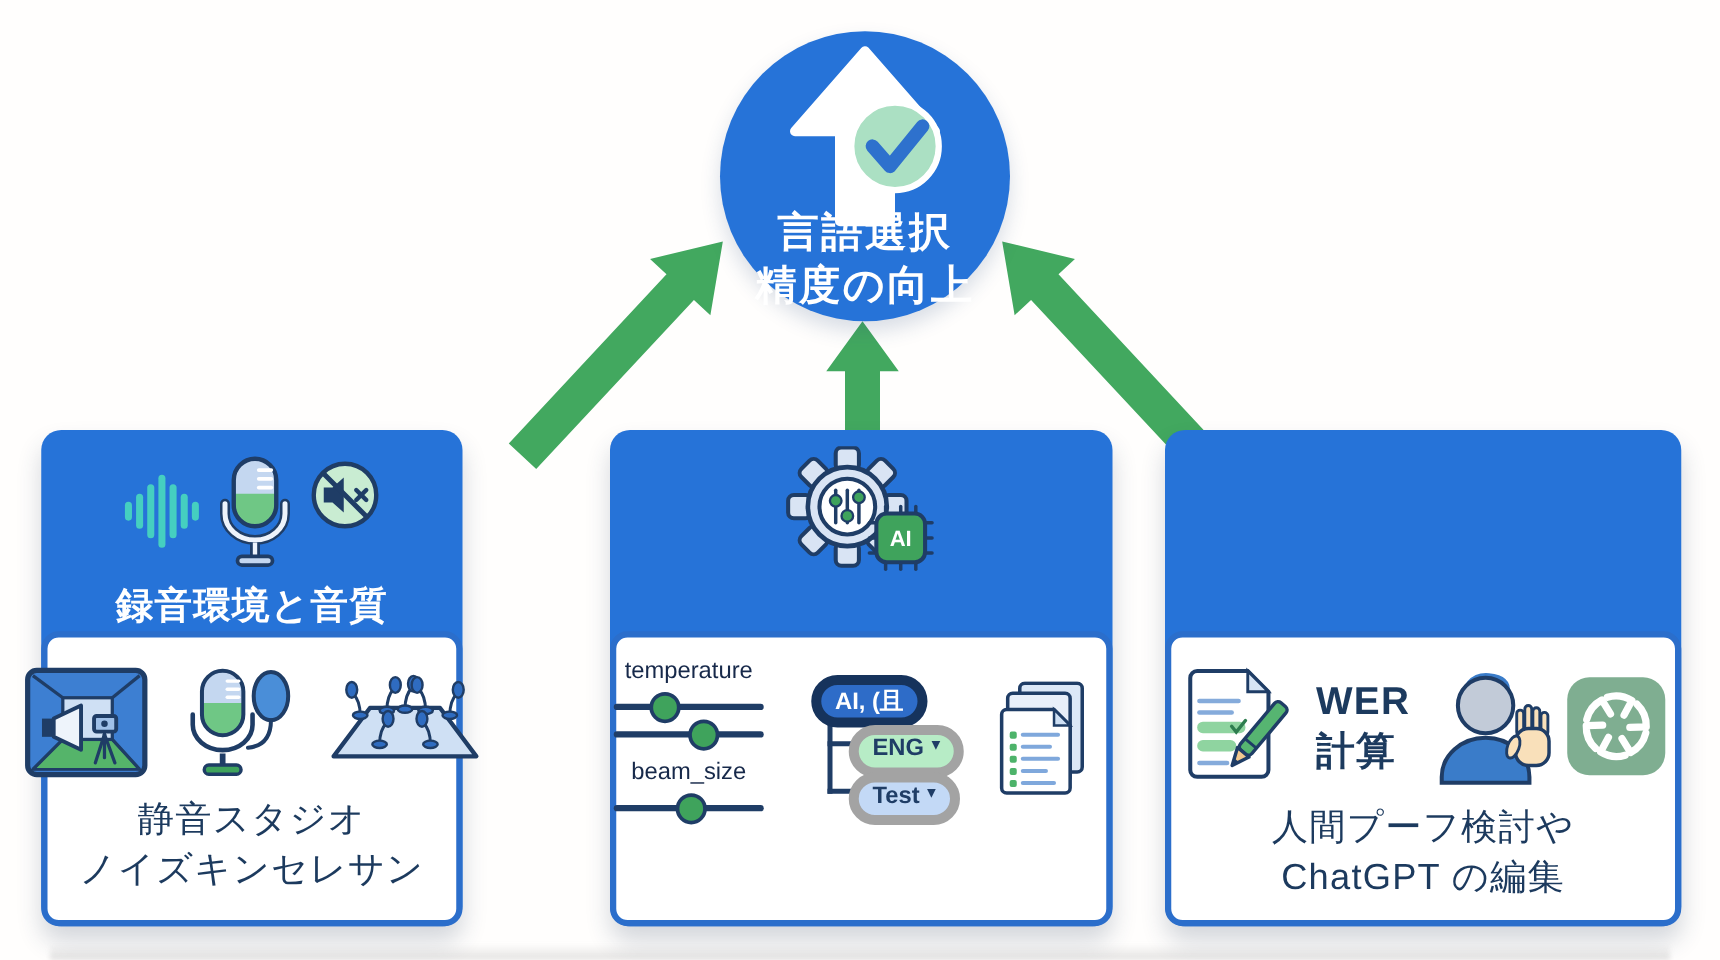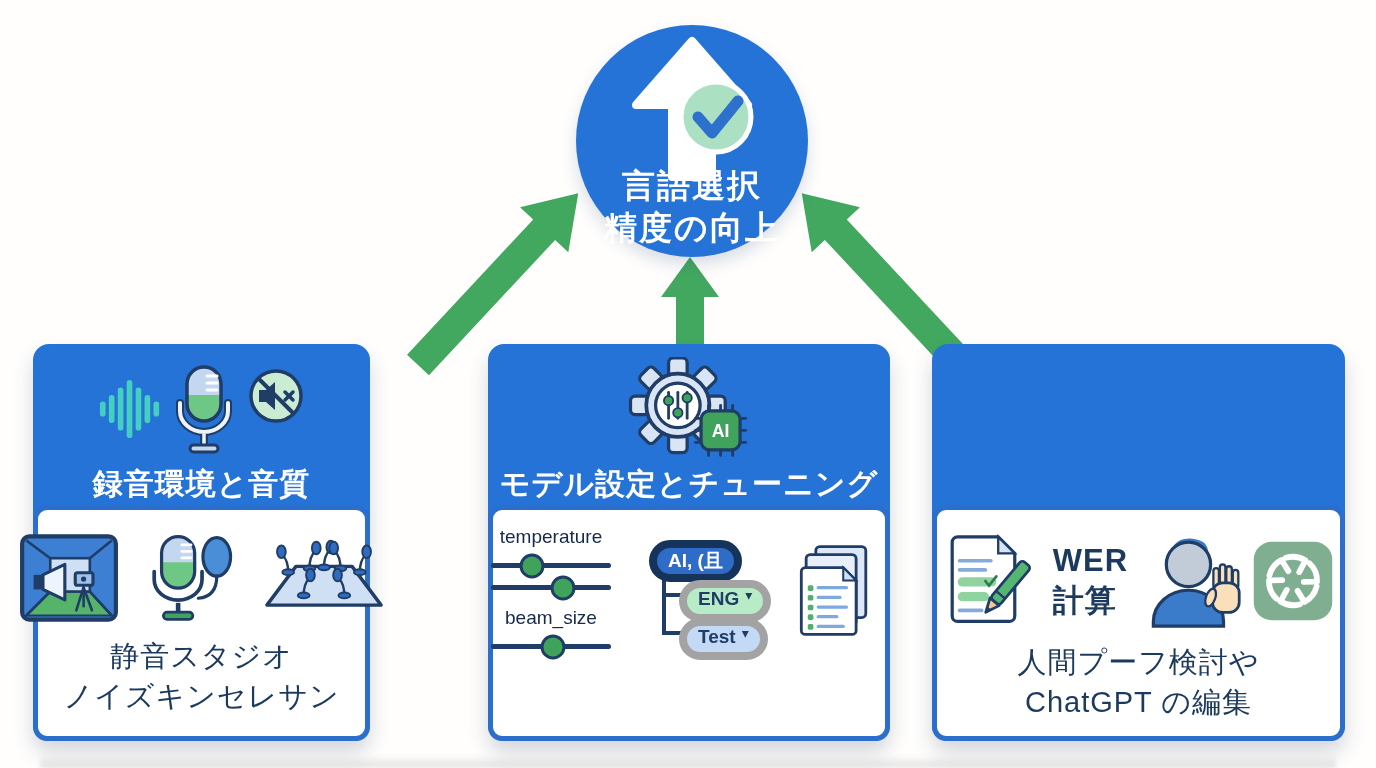--- a/index.html
+++ b/index.html
@@ -241,21 +241,20 @@
               <line x1="74" y1="79" x2="80" y2="79"></line>
               <line x1="74" y1="92" x2="80" y2="92"></line>
             <line x1="122" y1="66" x2="128" y2="66"></line>
               <line x1="122" y1="79" x2="128" y2="79"></line>
               <line x1="122" y1="92" x2="128" y2="92"></line>
           </g>
           <rect x="80" y="58" width="42" height="42" rx="9" fill="#3fa35c" stroke="#1f3d66" stroke-width="3.5"></rect>
           <text x="101" y="86" text-anchor="middle" font-size="19" font-weight="bold" fill="#ffffff">AI</text>
         </svg>
       </div>
-      <div class="card-title">モデル設定とチューニング</div>
     </div>
     <div class="panel">
       <div class="body-icons" style="gap:12px;">
         <div class="sliders">
           <div class="slabel">temperature</div>
           <div class="srow">
               <span class="knob" style="left:34%"></span>
             </div>
           <div class="srow">
               <span class="knob" style="left:60%"></span>

